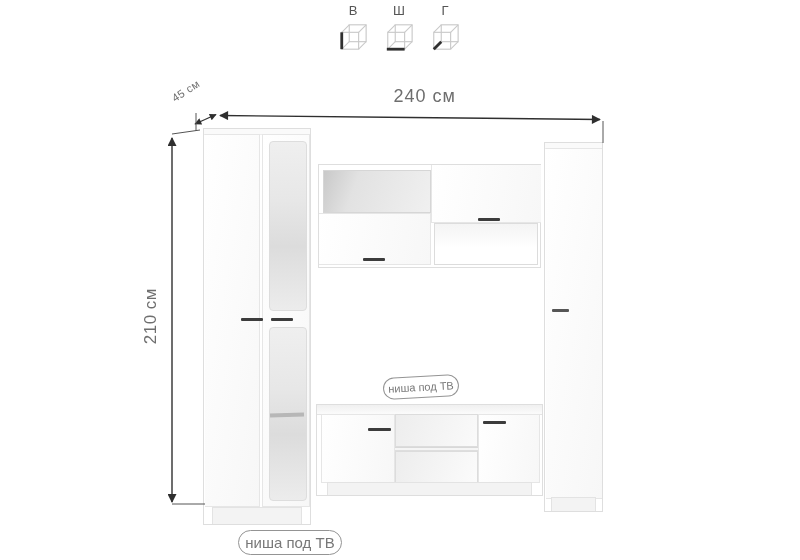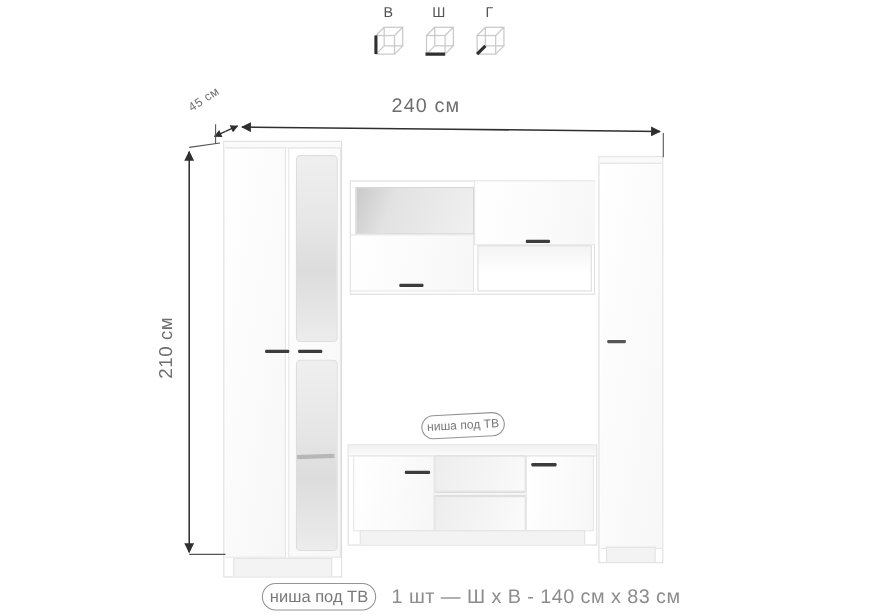--- a/index.html
+++ b/index.html
@@ -9,21 +9,21 @@
   }
   .abs{position:absolute;}
 
   
   #legend{position:absolute;left:338px;top:3px;display:flex;gap:16px;}
   .legend-item{width:30px;display:flex;flex-direction:column;align-items:center;}
   .legend-label{font-size:13px;color:#555;line-height:15px;margin-bottom:3px;}
 
   
   .dim-text{color:#6e6e6e;}
-  #dim-width-label{left:356px;top:86px;width:100px;text-align:left;font-size:18px;letter-spacing:1px;}
+  #dim-width-label{left:356px;top:86px;width:100px;text-align:right;font-size:18px;letter-spacing:1px;}
   #dim-depth-label{left:176px;top:92px;font-size:11px;transform:rotate(-33deg);transform-origin:left bottom;letter-spacing:.5px;}
   #dim-height-label{left:141px;top:288px;font-size:17px;letter-spacing:.5px;
     writing-mode:vertical-rl;transform:rotate(180deg);}
 
   
   .panel{position:absolute;background:#fff;border:1px solid #e2e2e2;box-sizing:border-box;}
   .door{position:absolute;background:linear-gradient(100deg,#ffffff 0%,#f7f7f7 100%);
     border:1px solid #e6e6e6;box-sizing:border-box;}
   .handle{position:absolute;height:3px;background:#3c3c3c;border-radius:1px;}
   .plinth{position:absolute;background:#f3f3f3;border:1px solid #e3e3e3;box-sizing:border-box;}
@@ -166,15 +166,14 @@
     </g>
   </svg>
 
   <div class="abs dim-text" id="dim-width-label">240 см</div>
   <div class="abs dim-text" id="dim-depth-label">45 см</div>
   <div class="abs dim-text" id="dim-height-label">210 см</div>
 
   <div class="pill" id="footer-badge">
     <span>ниша под ТВ</span>
   </div>
-  <div class="abs" id="footer-spec">1 шт — Ш х В - 140 см х 83 см</div>
 
 </div>
 
 </body></html>

